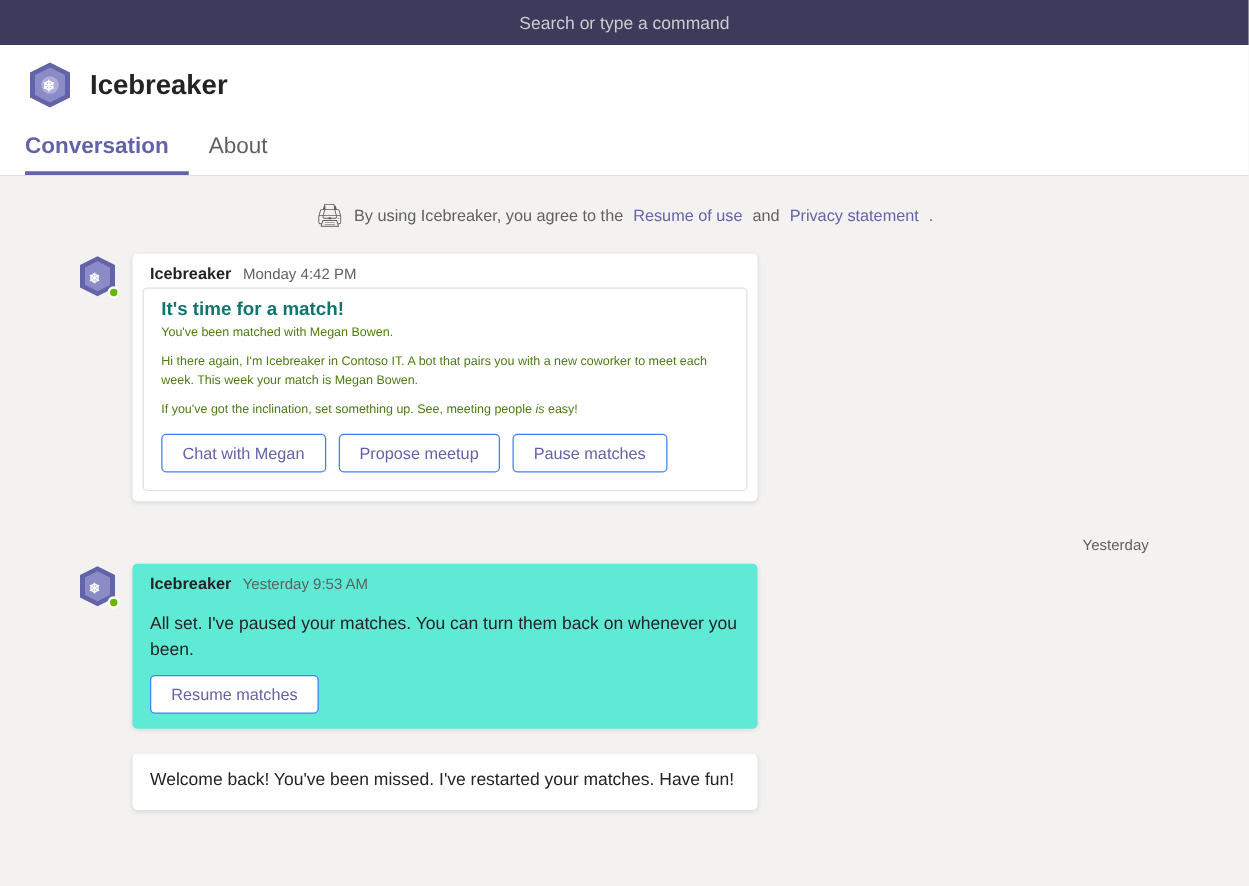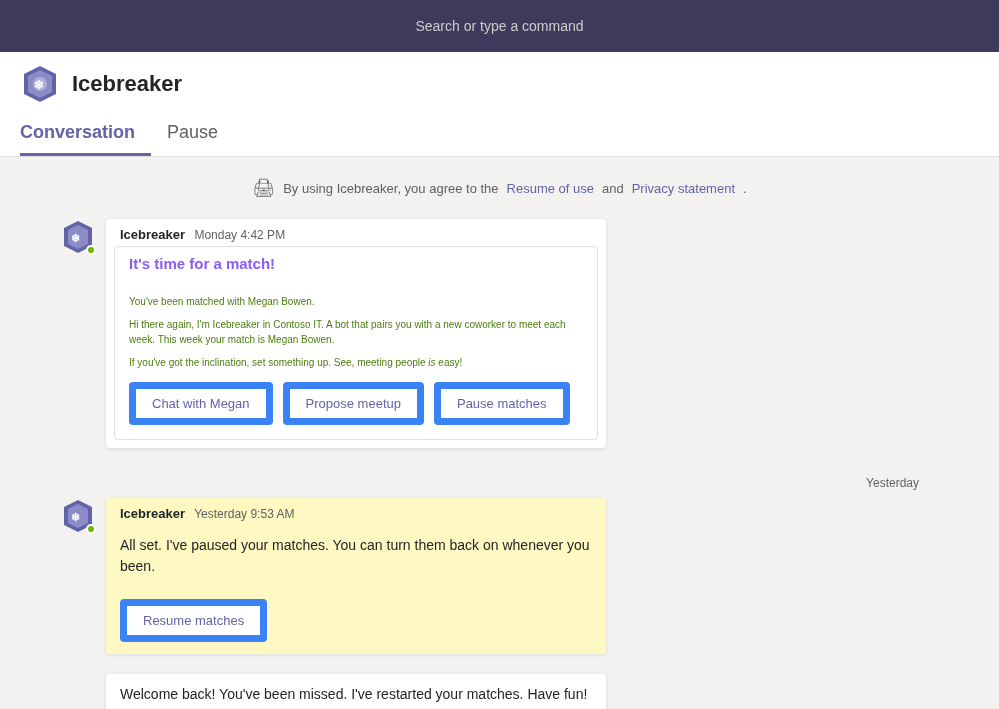--- a/index.html
+++ b/index.html
@@ -7,21 +7,21 @@
       font-family: 'Segoe UI', Arial, sans-serif;
       background: #f3f2f1;
       min-height: 709px;
       width: 999px;
       overflow: hidden;
     }
 
     
     .top-bar {
       background: #3d3a5c;
-      height: 52px;
+      height: 36px;
       display: flex;
       align-items: center;
       justify-content: center;
     }
     .top-bar input {
       background: transparent;
       border: none;
       color: #ccc;
       font-size: 14px;
       text-align: center;
@@ -158,74 +158,74 @@
     .message-inner {
       padding: 8px 14px 14px;
       border: 1px solid #e0e0e0;
       border-radius: 4px;
       margin: 0 8px 8px;
     }
 
     .message-heading {
       font-weight: 700;
       font-size: 15px;
-      color: #8b5cf6;
-      margin-bottom: 22px;
+      color: #0f766e;
+      margin-bottom: 3px;
     }
     .message-body p {
       font-size: 10px;
       color: #4d7c0f;
       line-height: 1.5;
       margin-bottom: 8px;
     }
     .message-body p em {
     }
 
     .button-row {
       display: flex;
       gap: 10px;
       flex-wrap: wrap;
       margin-top: 12px;
     }
     .btn-outline {
-      border: 7px solid #3b82f6;
+      border: 1px solid #3b82f6;
       background: #fff;
       color: #6264a7;
       padding: 7px 16px;
       font-size: 13px;
       border-radius: 4px;
       cursor: pointer;
       font-weight: 500;
     }
 
     
     .day-separator {
       text-align: right;
       padding: 8px 80px;
       font-size: 12px;
       color: #616161;
     }
 
     
     .message-simple {
-      background: #fef9c3;
+      background: #5eead4;
       border-radius: 4px;
       box-shadow: 0 1px 4px rgba(0,0,0,0.1);
       max-width: 500px;
       width: 100%;
     }
     .message-simple .msg-text {
       padding: 10px 14px;
       font-size: 14px;
       color: #252424;
       line-height: 1.5;
     }
     .message-simple .button-row {
       padding: 0 14px 12px;
-      margin-top: 12px;
+      margin-top: 0;
     }
 
     
     .message-partial {
       background: #fff;
       border-radius: 4px;
       box-shadow: 0 1px 4px rgba(0,0,0,0.1);
       max-width: 500px;
       width: 100%;
       padding: 10px 14px 14px;
@@ -248,21 +248,21 @@
         <polygon points="20,2 36,10 36,30 20,38 4,30 4,10" fill="#6264a7"></polygon>
         <polygon points="20,6 32,12 32,28 20,34 8,28 8,12" fill="#8b8cc7"></polygon>
         <circle cx="20" cy="20" r="7" fill="#fff" opacity="0.3"></circle>
         <text x="14" y="25" font-size="12" fill="#fff" font-weight="bold">❄</text>
       </svg>
     </div>
     <span class="app-title">Icebreaker</span>
   </div>
   <div class="tabs">
     <div class="tab active">Conversation</div>
-    <div class="tab">Pause</div>
+    <div class="tab">About</div>
   </div>
 </div>
 
 <div class="main-content">
 
   <div class="terms-bar">
     <span class="icon-printer">🖨</span>
     <span>By using Icebreaker, you agree to the</span>
     <a href="#">Resume of use</a>
     <span>and</span>

